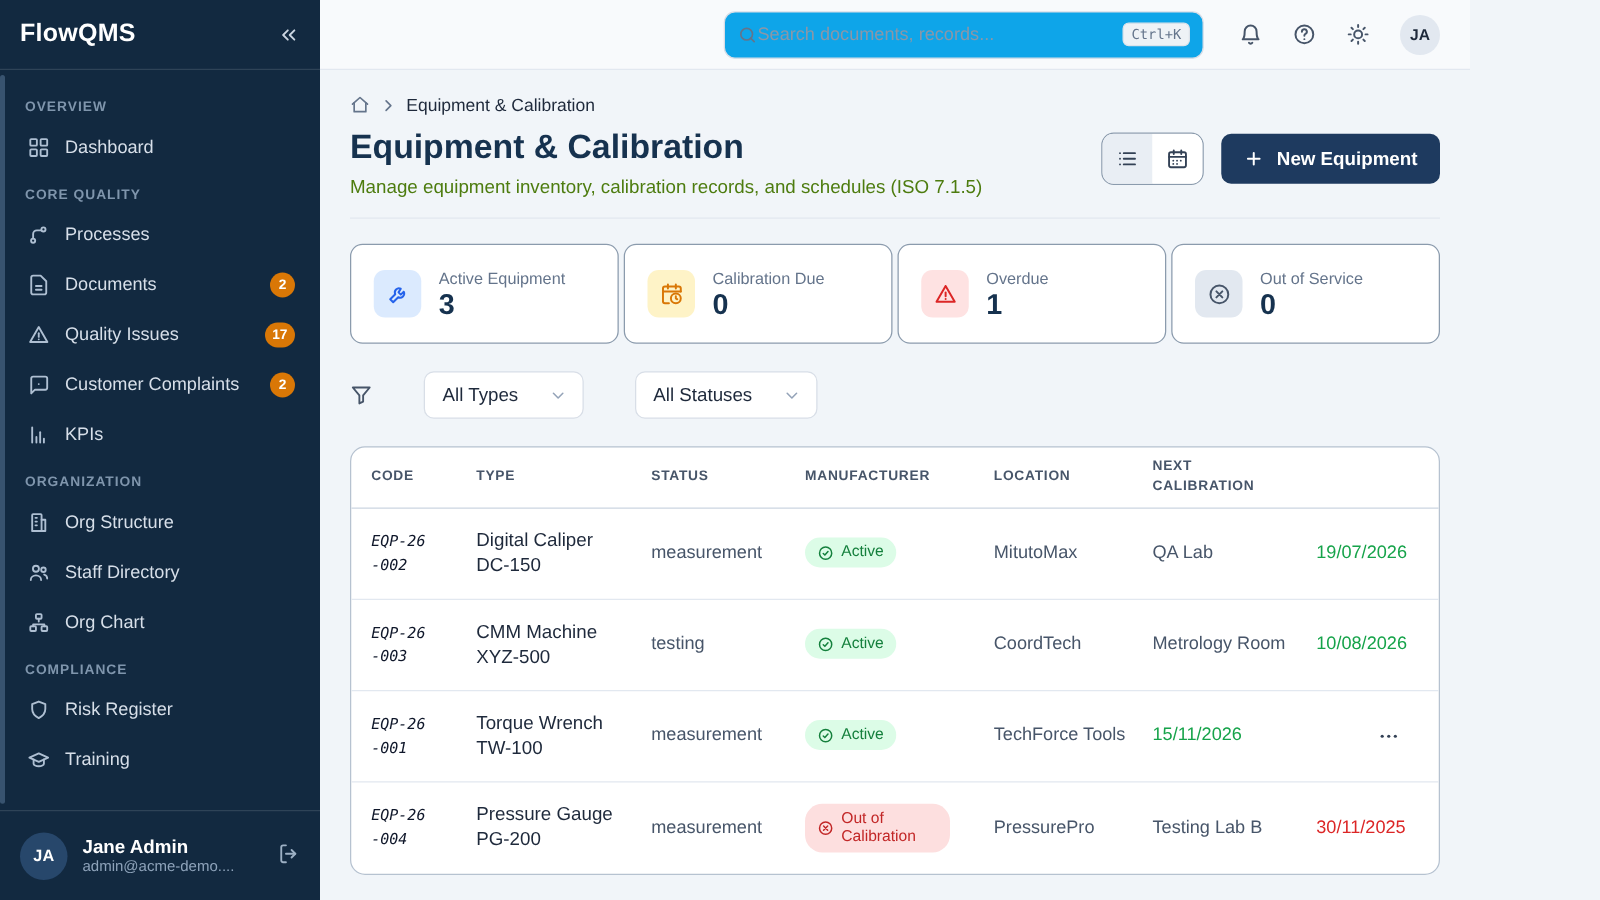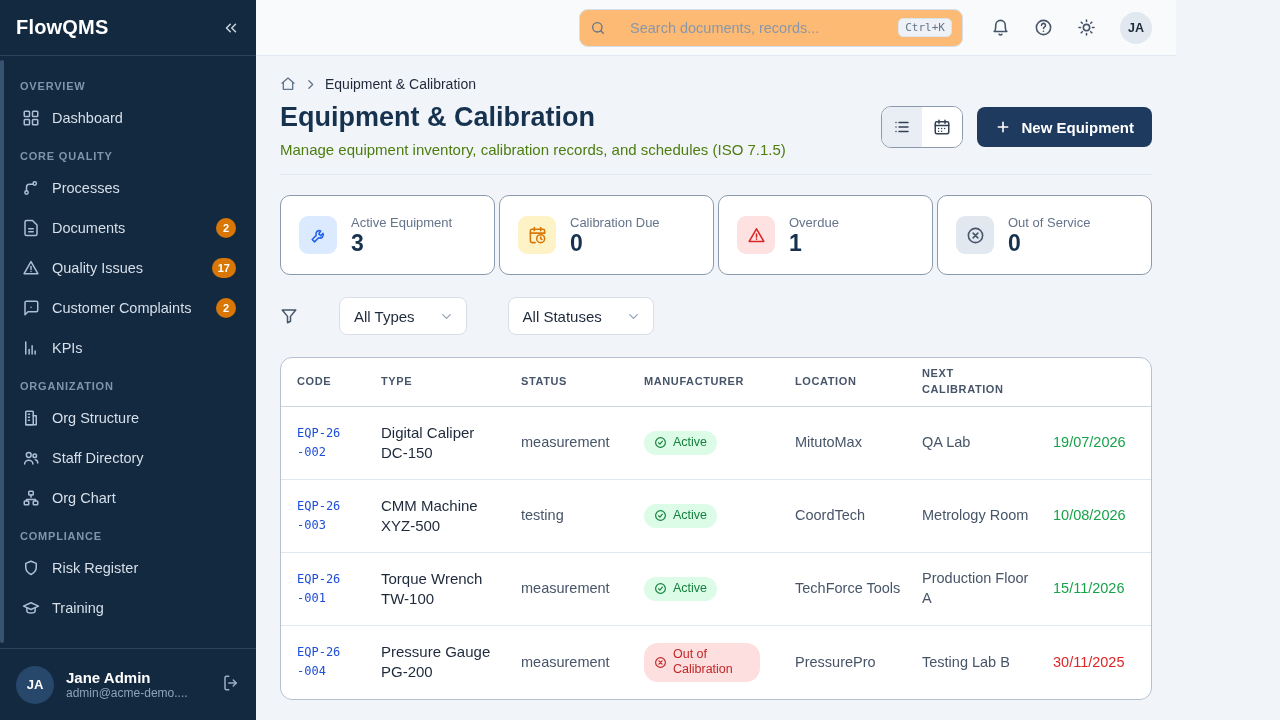--- a/index.html
+++ b/index.html
@@ -22,21 +22,21 @@
   .sb-footer { height:72px; border-top:1px solid rgba(255,255,255,.12); display:flex; align-items:center; gap:12px; padding:0 16px; }
   .sb-avatar { width:38px; height:38px; border-radius:50%; background:#27476b; color:#fff; font-size:13px; font-weight:700; display:flex; align-items:center; justify-content:center; flex-shrink:0; }
   .sb-user { flex:1; min-width:0; }
   .sb-user-name { color:#fff; font-size:15px; font-weight:600; }
   .sb-user-email { color:#8ea3ba; font-size:12px; white-space:nowrap; overflow:hidden; }
   .sb-logout { background:none; border:none; color:#9db0c4; cursor:pointer; }
 
   
   .main { flex:1; display:flex; flex-direction:column; min-width:0; }
   .topbar { height:56px; background:#f8fafc; border-bottom:1px solid #e2e8f0; display:flex; align-items:center; padding:0 24px; flex-shrink:0; }
-  .search-box { margin-left:auto; width:384px; height:38px; background:#fdba74; border:1px solid #d8dee7; border-radius:9px; display:flex; align-items:center; gap:24px; padding:0 10px; color:#64748b; }
+  .search-box { margin-left:auto; width:384px; height:38px; background:#0ea5e9; border:1px solid #d8dee7; border-radius:9px; display:flex; align-items:center; gap:0; padding:0 10px; color:#64748b; }
   .search-box input { flex:1; border:none; outline:none; font-size:14.5px; color:#334155; font-family:"Liberation Sans",sans-serif; background:transparent; }
   .search-box input::placeholder { color:#8a97a8; }
   .kbd { background:#eef2f6; border:1px solid #dde3ea; border-radius:5px; font-family:"DejaVu Sans Mono",monospace; font-size:11px; color:#64748b; padding:2px 6px; }
   .topbar-icons { display:flex; align-items:center; gap:24px; margin-left:28px; }
   .icon-btn { background:none; border:none; color:#475569; cursor:pointer; display:flex; align-items:center; }
   .tb-avatar { width:32px; height:32px; border-radius:50%; background:#e2e8f0; color:#1e293b; font-size:12.5px; font-weight:700; display:flex; align-items:center; justify-content:center; border:none; cursor:pointer; }
 
   .content { flex:1; padding:20px 24px 0; overflow:hidden; }
   .breadcrumb { display:flex; align-items:center; gap:8px; color:#64748b; font-size:14px; margin-bottom:10px; }
   .breadcrumb .crumb { color:#1e293b; }
@@ -63,21 +63,21 @@
   .select svg { color:#94a3b8; }
 
   
   .table-card { background:#fff; border:1px solid #b6c2d0; border-radius:12px; overflow:hidden; }
   .trow { display:grid; grid-template-columns:84px 140px 123px 151px 127px 131px 132px 1fr; align-items:center; padding:0 0 0 16px; }
   .thead { border-bottom:1px solid #cbd5e1; min-height:48px; }
   .thead .th { font-size:11px; font-weight:700; letter-spacing:.6px; color:#475569; text-transform:uppercase; padding:8px 16px 8px 0; line-height:1.45; }
   .tbody-row { border-bottom:1px solid #e2e8f0; min-height:73px; }
   .tbody-row:last-child { border-bottom:none; }
   .td { padding:12px 16px 12px 0; font-size:14.5px; color:#475569; line-height:1.35; }
-  .td-code { font-family:"DejaVu Sans Mono",monospace; font-size:12px; color:#1d4ed8; max-width:64px; word-break:break-all; line-height:1.6; }
+  .td-code { font-family:"DejaVu Sans Mono",monospace; font-size:12px; color:#0f172a; max-width:64px; word-break:break-all; line-height:1.6;font-style:italic; }
   .td-name { color:#1e293b; font-size:15px; font-weight:500; line-height:1.35; }
   .badge { display:inline-flex; align-items:center; gap:6px; border-radius:14px; padding:4px 10px; font-size:12.5px; font-weight:500; line-height:1.25; max-width:116px; }
   .badge-active { background:#dcfce7; color:#15803d; }
   .badge-danger { background:#fddfdf; color:#c22727; }
   .badge svg { flex-shrink:0; }
   .date-ok { color:#16a34a; font-weight:500; }
   .date-danger { color:#dc2626; font-weight:500; }
   .td-actions { display:flex; justify-content:center; }
   .more-btn { background:none; border:none; color:#334155; cursor:pointer; display:flex; align-items:center; }
 </style>
@@ -448,21 +448,20 @@
           <div class="td">
             <span class="badge badge-active">
               <svg width="13" height="13" viewBox="0 0 24 24" fill="none" stroke="currentColor" stroke-width="2.2" stroke-linecap="round" stroke-linejoin="round">
                   <circle cx="12" cy="12" r="9"></circle>
                   <path d="M8.5 12.5l2.4 2.4 4.6-5.3"></path>
                 </svg>
               <span>Active</span>
             </span>
           </div>
           <div class="td">TechForce Tools</div>
-          <div class="td">Production Floor A</div>
           <div class="td date-ok">15/11/2026</div>
           <div class="td td-actions">
             <button class="more-btn">
               <svg width="18" height="18" viewBox="0 0 24 24" fill="currentColor">
                   <circle cx="5" cy="12" r="1.7"></circle>
                   <circle cx="12" cy="12" r="1.7"></circle>
                   <circle cx="19" cy="12" r="1.7"></circle>
                 </svg>
             </button>
           </div>

